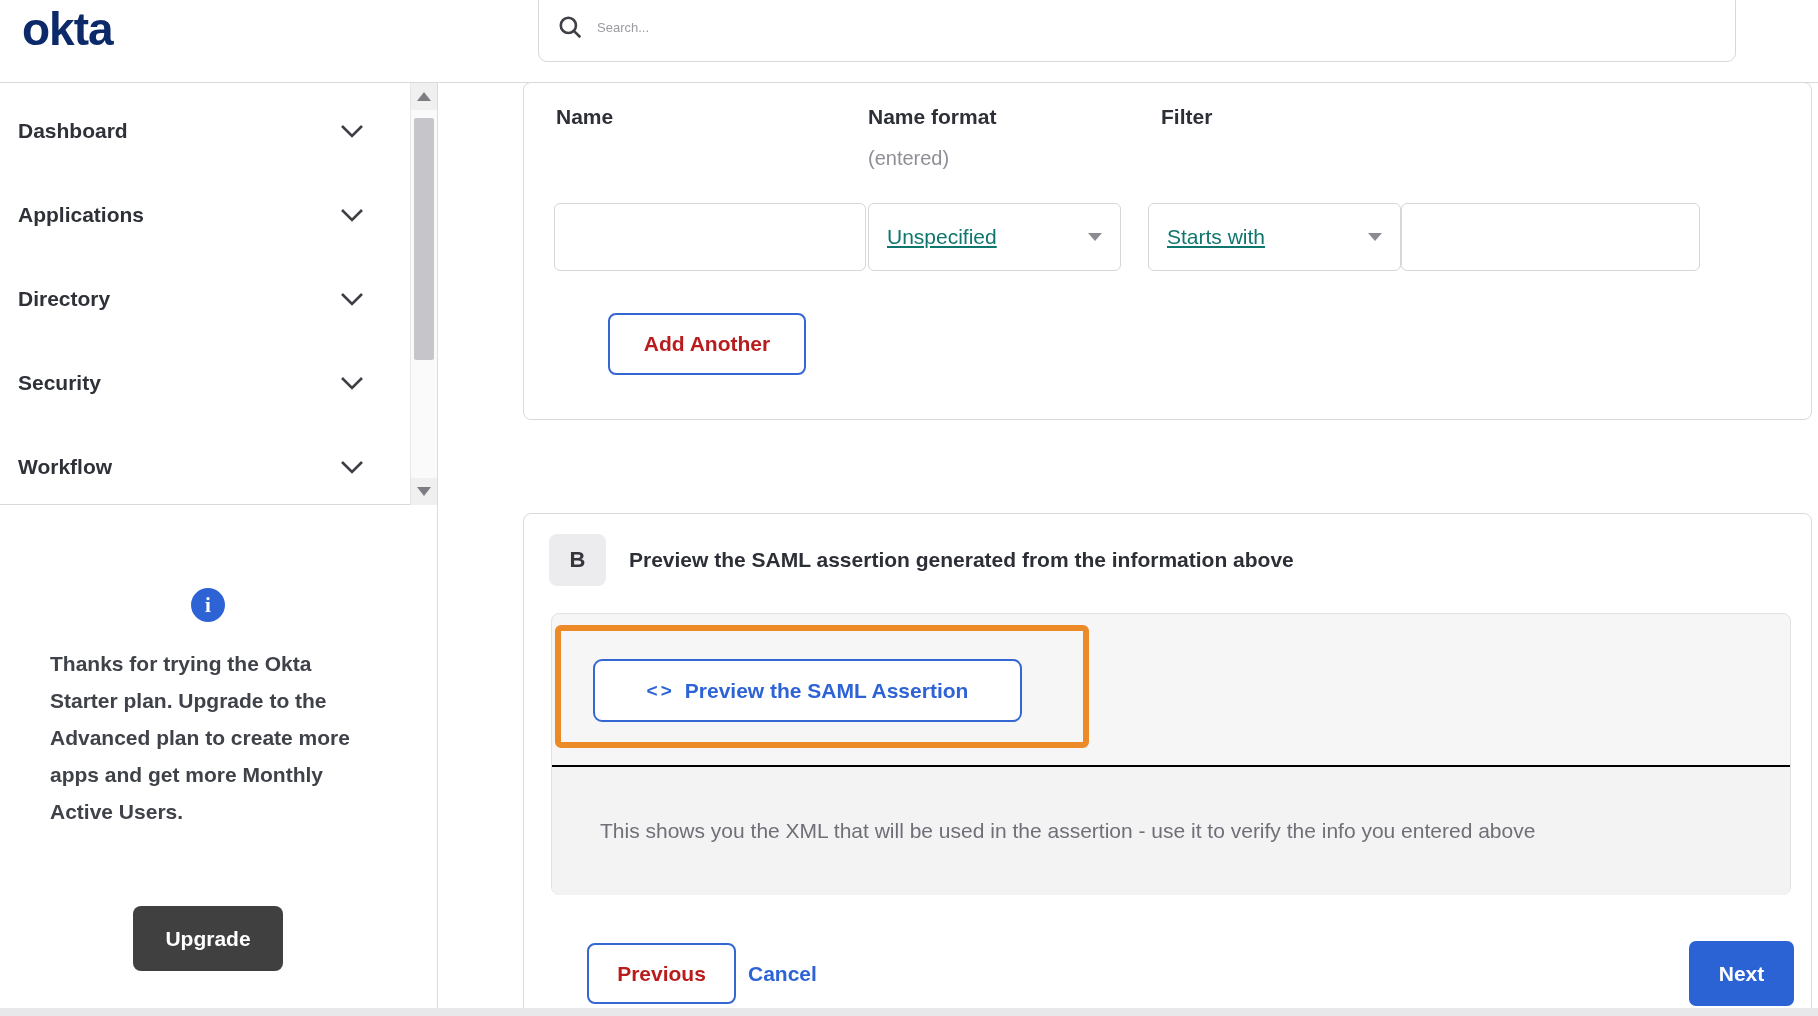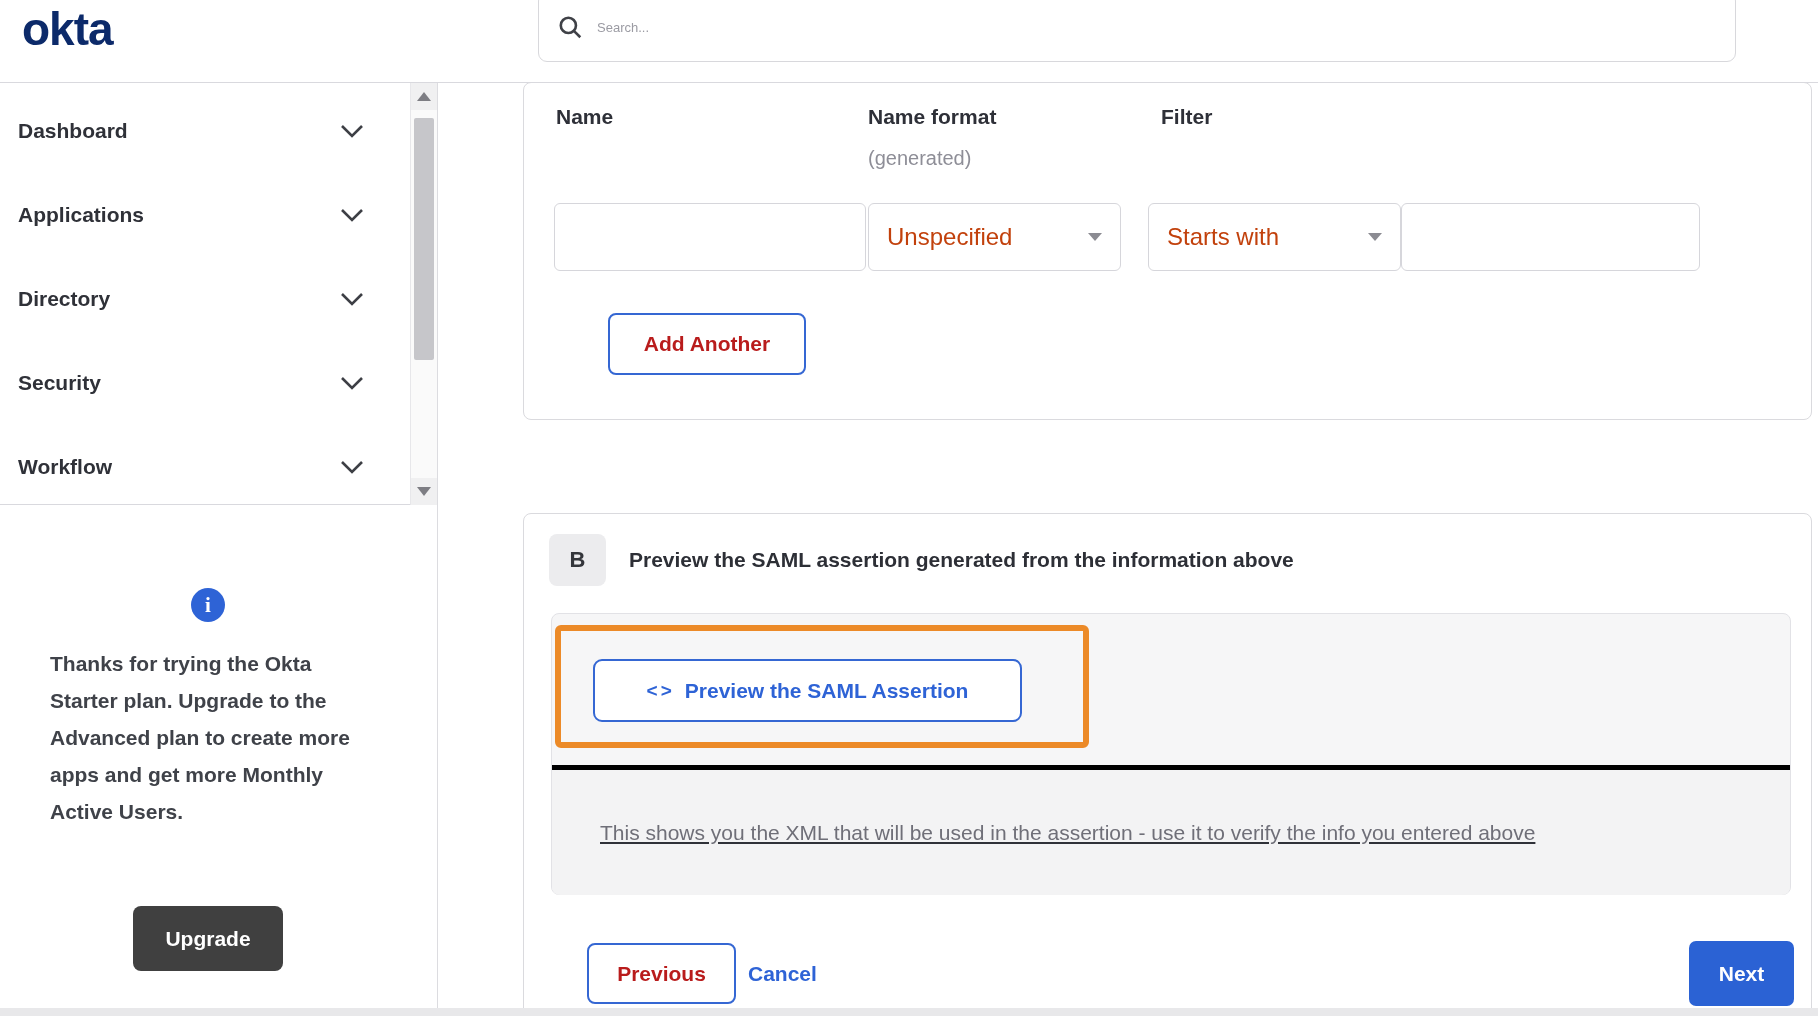--- a/index.html
+++ b/index.html
@@ -54,37 +54,37 @@
   .panel-2{ top:430px; height:520px; }
   
   .col-label{ position:absolute; top:22px; font-size:21px; font-weight:700; color:#2e3038; }
   .col-note{ position:absolute; top:64px; font-size:20px; color:#8e8e97; }
   .field{ position:absolute; top:120px; height:68px; background:#fff;
           border:1px solid #d6d6db; border-radius:6px; }
   .field input{ width:100%; height:100%; border:none; outline:none; border-radius:6px;
                 padding:0 14px; font-size:20px; font-family:inherit; color:#3a3d44; background:transparent; }
   .dropdown{ display:flex; align-items:center; justify-content:space-between;
              padding:0 18px 0 18px; cursor:pointer; }
-  .dropdown .val{ font-size:24px; color:#c2410c; }
+  .dropdown .val{ font-size:21px; color:#0f766e;text-decoration:underline; }
   .caret{ width:0; height:0; border-left:7px solid transparent; border-right:7px solid transparent;
           border-top:8px solid #8b8b92; }
   .btn-outline{ background:#fff; border:2px solid #3567d3; border-radius:8px; color:#b91c1c;
                 font-size:21px; font-weight:700; font-family:inherit; cursor:pointer;margin-left:39px; }
   .btn-add{ position:absolute; left:45px; top:230px; width:198px; height:62px; }
   
   .badge-row{ position:absolute; left:25px; top:20px; display:flex; align-items:center; }
   .badge{ width:57px; height:52px; background:#ececee; border-radius:8px; display:flex;
           align-items:center; justify-content:center; font-size:22px; font-weight:600; color:#34363b; }
   .section-title{ margin-left:23px; font-size:21px; font-weight:700; color:#2d2f36; }
   .inner-box{ position:absolute; left:27px; top:99px; width:1240px; height:282px;
               border:1px solid #e2e2e6; border-radius:8px; background:#f6f6f7; }
   .inner-top{ position:relative; height:151px; }
   .inner-bottom{ position:absolute; left:0; top:151px; width:1238px; height:130px;
-                 background:#f3f3f4; border-top:5px solid #000000; border-radius:0 0 8px 8px;
-                 display:flex; align-items:center;text-decoration:underline; }
+                 background:#f3f3f4; border-top:2px solid #000000; border-radius:0 0 8px 8px;
+                 display:flex; align-items:center; }
   .inner-bottom .desc{ margin-left:48px; font-size:21px; color:#6f6f78; }
   .highlight{ position:absolute; left:3px; top:11px; width:534px; height:123px;
               border:6px solid #ec8a28; border-radius:6px; }
   .btn-preview{ position:absolute; left:32px; top:28px; width:429px; height:63px;
                 background:#fff; border:2px solid #3567d3; border-radius:9px; color:#2e63d6;
                 font-size:21px; font-weight:700; font-family:inherit; cursor:pointer;
                 display:flex; align-items:center; justify-content:center; }
   .code-glyph{ font-size:19px; font-weight:700; letter-spacing:3px; margin-right:10px; }
   
   .btn-previous{ position:absolute; left:24px; top:429px; width:149px; height:61px; }
@@ -159,21 +159,21 @@
   <div class="promo-icon">i</div>
   <div class="promo-text">Thanks for trying the Okta Starter plan. Upgrade to the Advanced plan to create more apps and get more Monthly Active Users.</div>
   <button class="btn-upgrade">Upgrade</button>
 </div>
 
 <div class="main">
 
   <div class="panel panel-1">
     <div class="col-label" style="left:32px;">Name</div>
     <div class="col-label" style="left:344px;">Name format</div>
-    <div class="col-note" style="left:344px;">(generated)</div>
+    <div class="col-note" style="left:344px;">(entered)</div>
     <div class="col-label" style="left:637px;">Filter</div>
 
     <div class="field" style="left:30px; width:312px;">
       <input type="text" value="" style="">
     </div>
 
     <div class="field dropdown" style="left:344px; width:253px;">
       <span class="val">Unspecified</span>
       <span class="caret"></span>
     </div>

